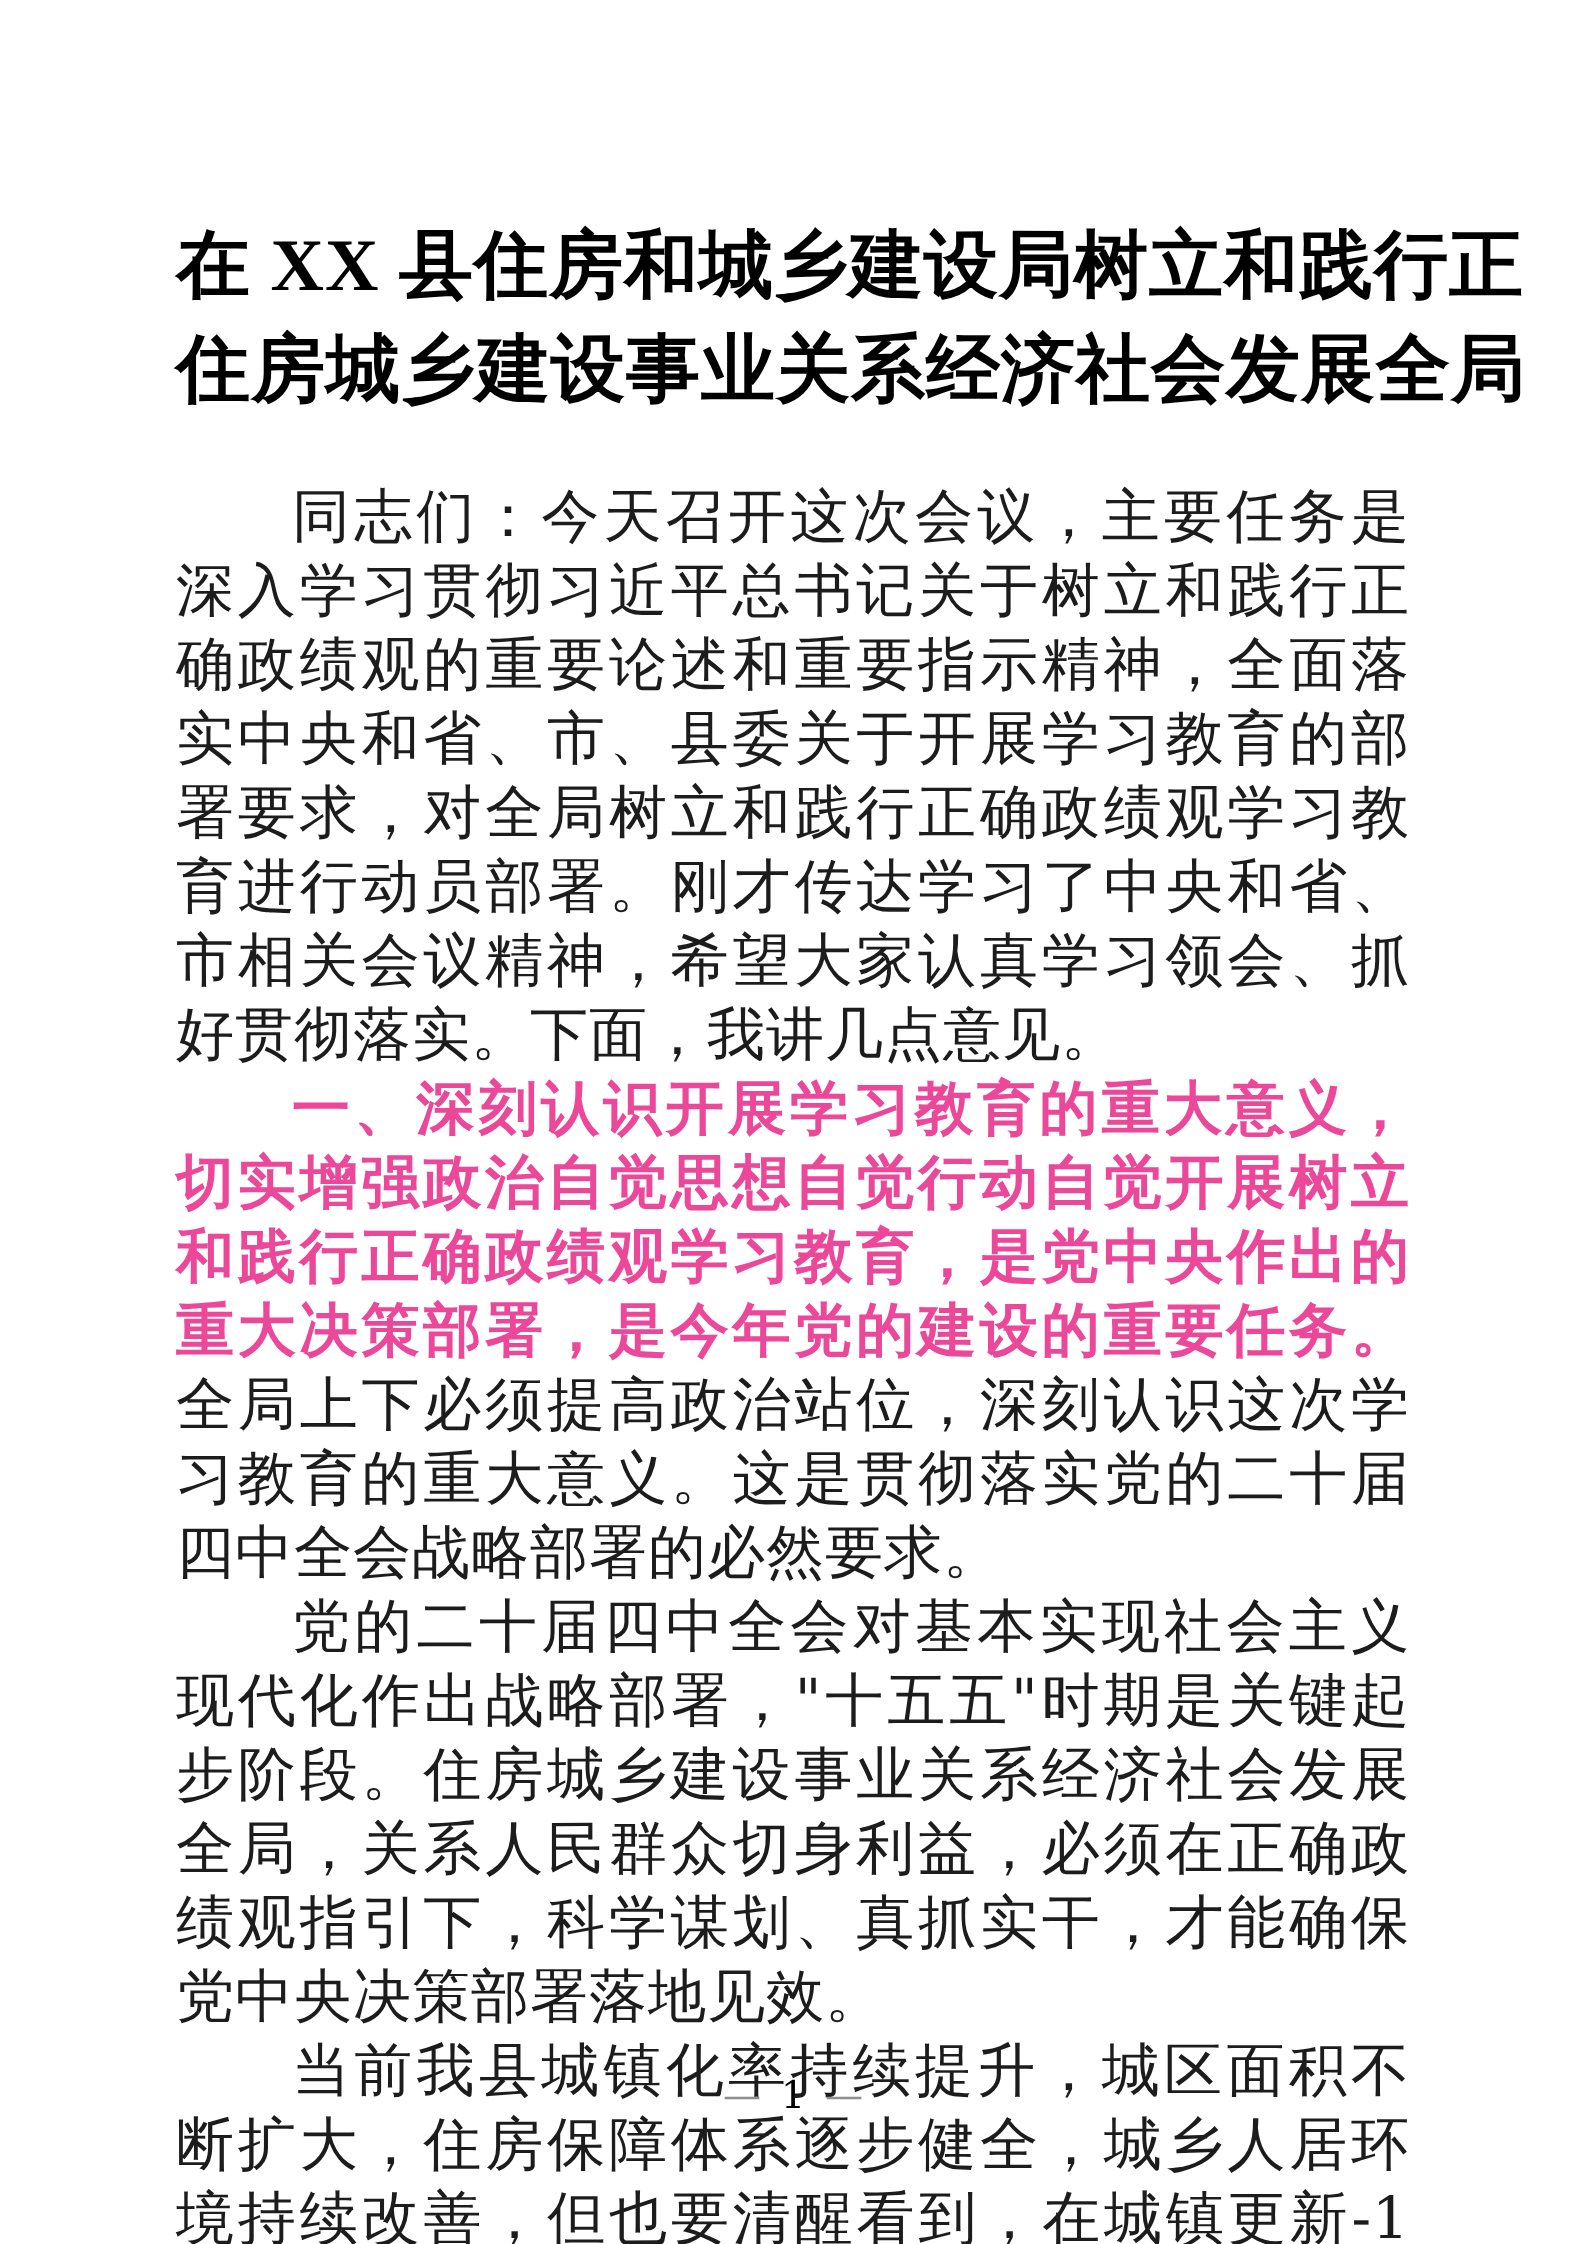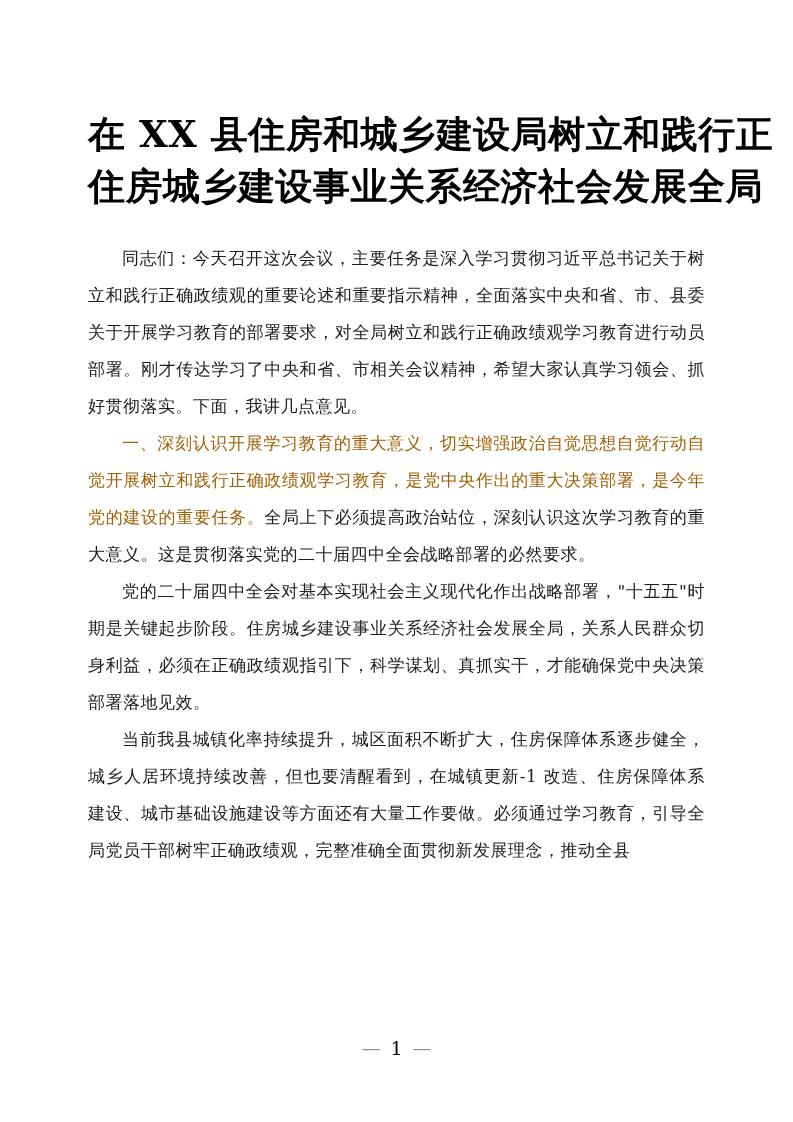--- a/index.html
+++ b/index.html
@@ -24,38 +24,39 @@
     margin: 108px 0 0 0;
     font-size: 37px;
     line-height: 52px;
     font-weight: bold;
     text-align: center;
     letter-spacing: 0.5px;
   }
   .title-line {
     display: block;
     white-space: nowrap;
+    font-family: Liberation Serif, serif;
   }
   .body-text {
     margin-top: 28px;
   }
   .para {
     margin: 0;
-    font-size: 17px;
+    font-size: 29px;
     line-height: 37px;
     letter-spacing: 0.5px;
     text-align: justify;
     text-indent: 2em;
     color: #1c1c1c;
     font-weight: normal;
   }
   .para .bold-lead {
     font-family: "DejaVu Sans", "Liberation Sans", sans-serif;
-    font-weight: normal;
-    color: #a16207;
+    font-weight: bold;
+    color: #ec4899;
   }
   .footer {
     position: absolute;
     left: 0;
     right: 0;
     bottom: 64px;
     text-align: center;
     font-size: 19px;
     line-height: 19px;
     color: #000000;

